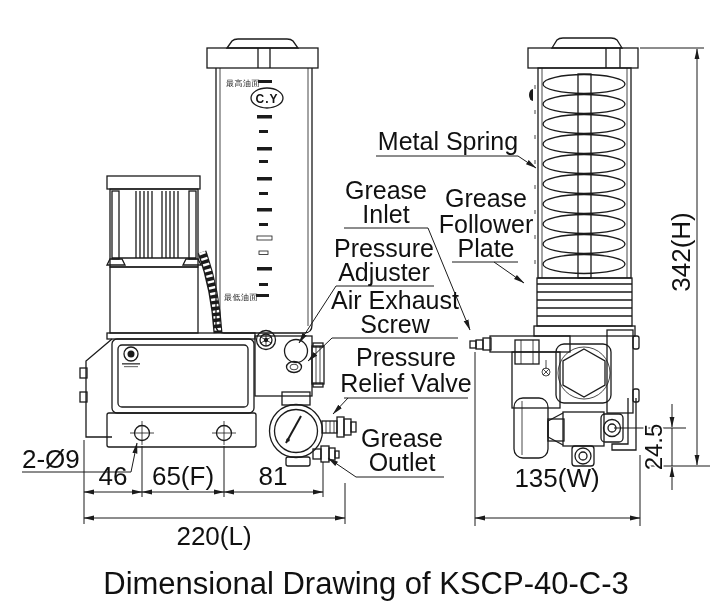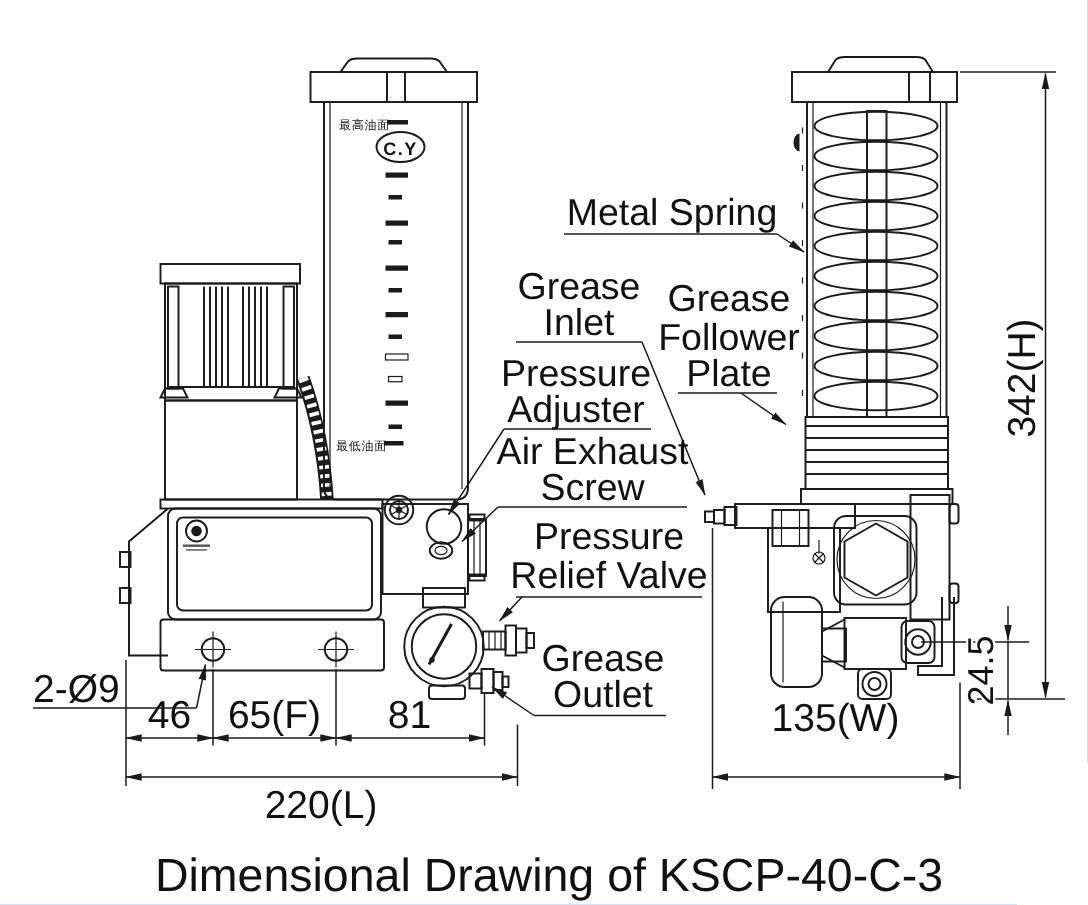--- a/index.html
+++ b/index.html
@@ -1,16 +1,16 @@
 <!DOCTYPE html>
 <html><head>
 <meta charset="utf-8">
 <style>
   html,body{margin:0;padding:0;background:#fff;}
-  #stage{position:relative;width:725px;height:603px;background:#3b82f6;font-family:"Liberation Sans",sans-serif;}
+  #stage{position:relative;width:725px;height:603px;background:#e5e5e5;font-family:"Liberation Sans",sans-serif;}
   svg{position:absolute;left:0;top:0;}
   .ln{stroke:#1b1b1b;stroke-width:1.3;fill:none;}
   .lnthin{stroke:#1b1b1b;stroke-width:0.8;fill:none;}
   .dimln{stroke:#1b1b1b;stroke-width:1;fill:none;}
   .fillb{fill:#1b1b1b;stroke:none;}
   text{fill:#111;}
   .lbl{font-size:25px;}
   .dim{font-size:26px;}
   .dimsm{font-size:24px;}
   .ttl{font-size:31px;}

